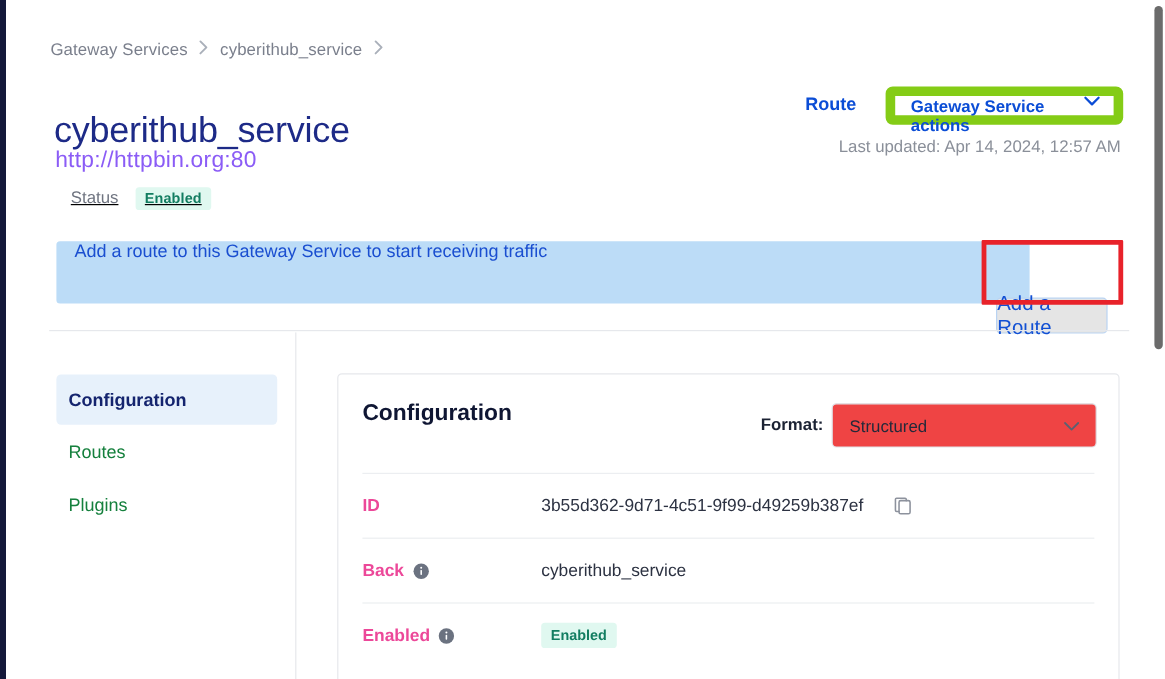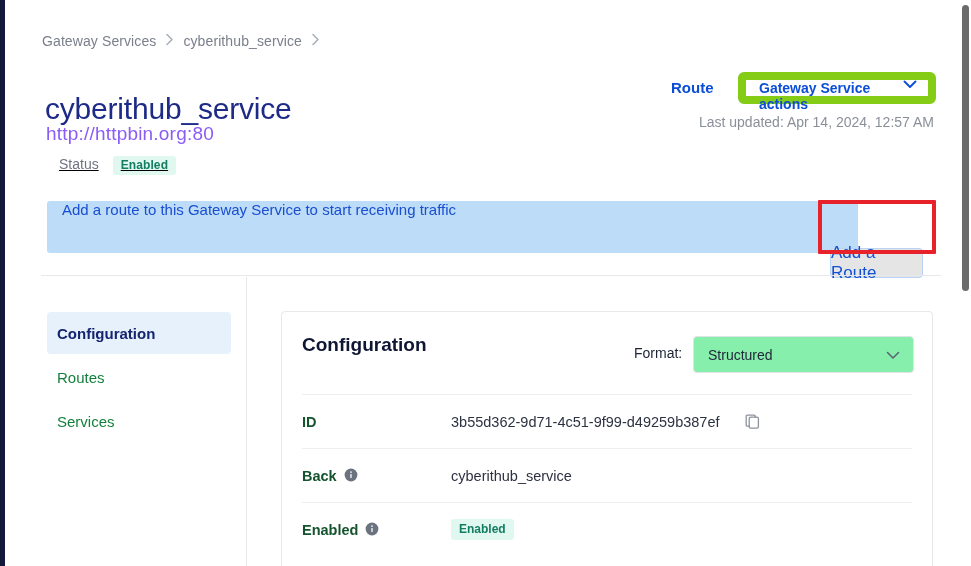--- a/index.html
+++ b/index.html
@@ -242,30 +242,30 @@
     position: absolute;
     left: 20px; top: 22px;
     font-size: 19px;
     font-weight: 700;
     color: #0f1633;
   }
   .format-label {
     position: absolute;
     left: 352px; top: 33px;
     font-size: 14px;
-    font-weight: 400;
+    font-weight: 700;
     color: #1b2233;
   }
   .format-select {
     position: absolute;
     left: 411px; top: 24px;
     width: 221px; height: 37px;
     border: 1px solid #e0e3e8;
     border-radius: 4px;
-    background: #86efac;
+    background: #ef4444;
     display: flex;
     align-items: center;
     justify-content: space-between;
     padding: 0 13px 0 14px;
     font-size: 14px;
     color: #23293a;
     cursor: pointer;
   }
 
   .field-row {
@@ -274,23 +274,23 @@
     align-items: center;
     height: 54px;
     margin: 0 20px;
     border-top: 1px solid #eceef1;
   }
   .field-row:first-of-type { border-top: none; }
   .field-label {
     width: 149px;
     font-size: 14.5px;
     font-weight: 700;
-    color: #14532d;
-    display: flex;
-    align-items: flex-start;
+    color: #ec4899;
+    display: flex;
+    align-items: center;
   }
   .info-icon {
     display: inline-flex;
     margin-left: 7px;
   }
   .field-value {
     font-size: 14.5px;
     color: #2c3242;
     display: flex;
     align-items: center;
@@ -366,21 +366,21 @@
     <div class="vr-side"></div>
 
     <div class="subnav">
       <div class="subnav-item active">
         <span>Configuration</span>
       </div>
       <div class="subnav-item">
         <span>Routes</span>
       </div>
       <div class="subnav-item">
-        <span>Services</span>
+        <span>Plugins</span>
       </div>
     </div>
 
     <div class="card">
       <div class="card-header">
         <div class="card-title">Configuration</div>
         <div class="format-label">Format:</div>
         <div class="format-select">
           <span>Structured</span>
           <span>

